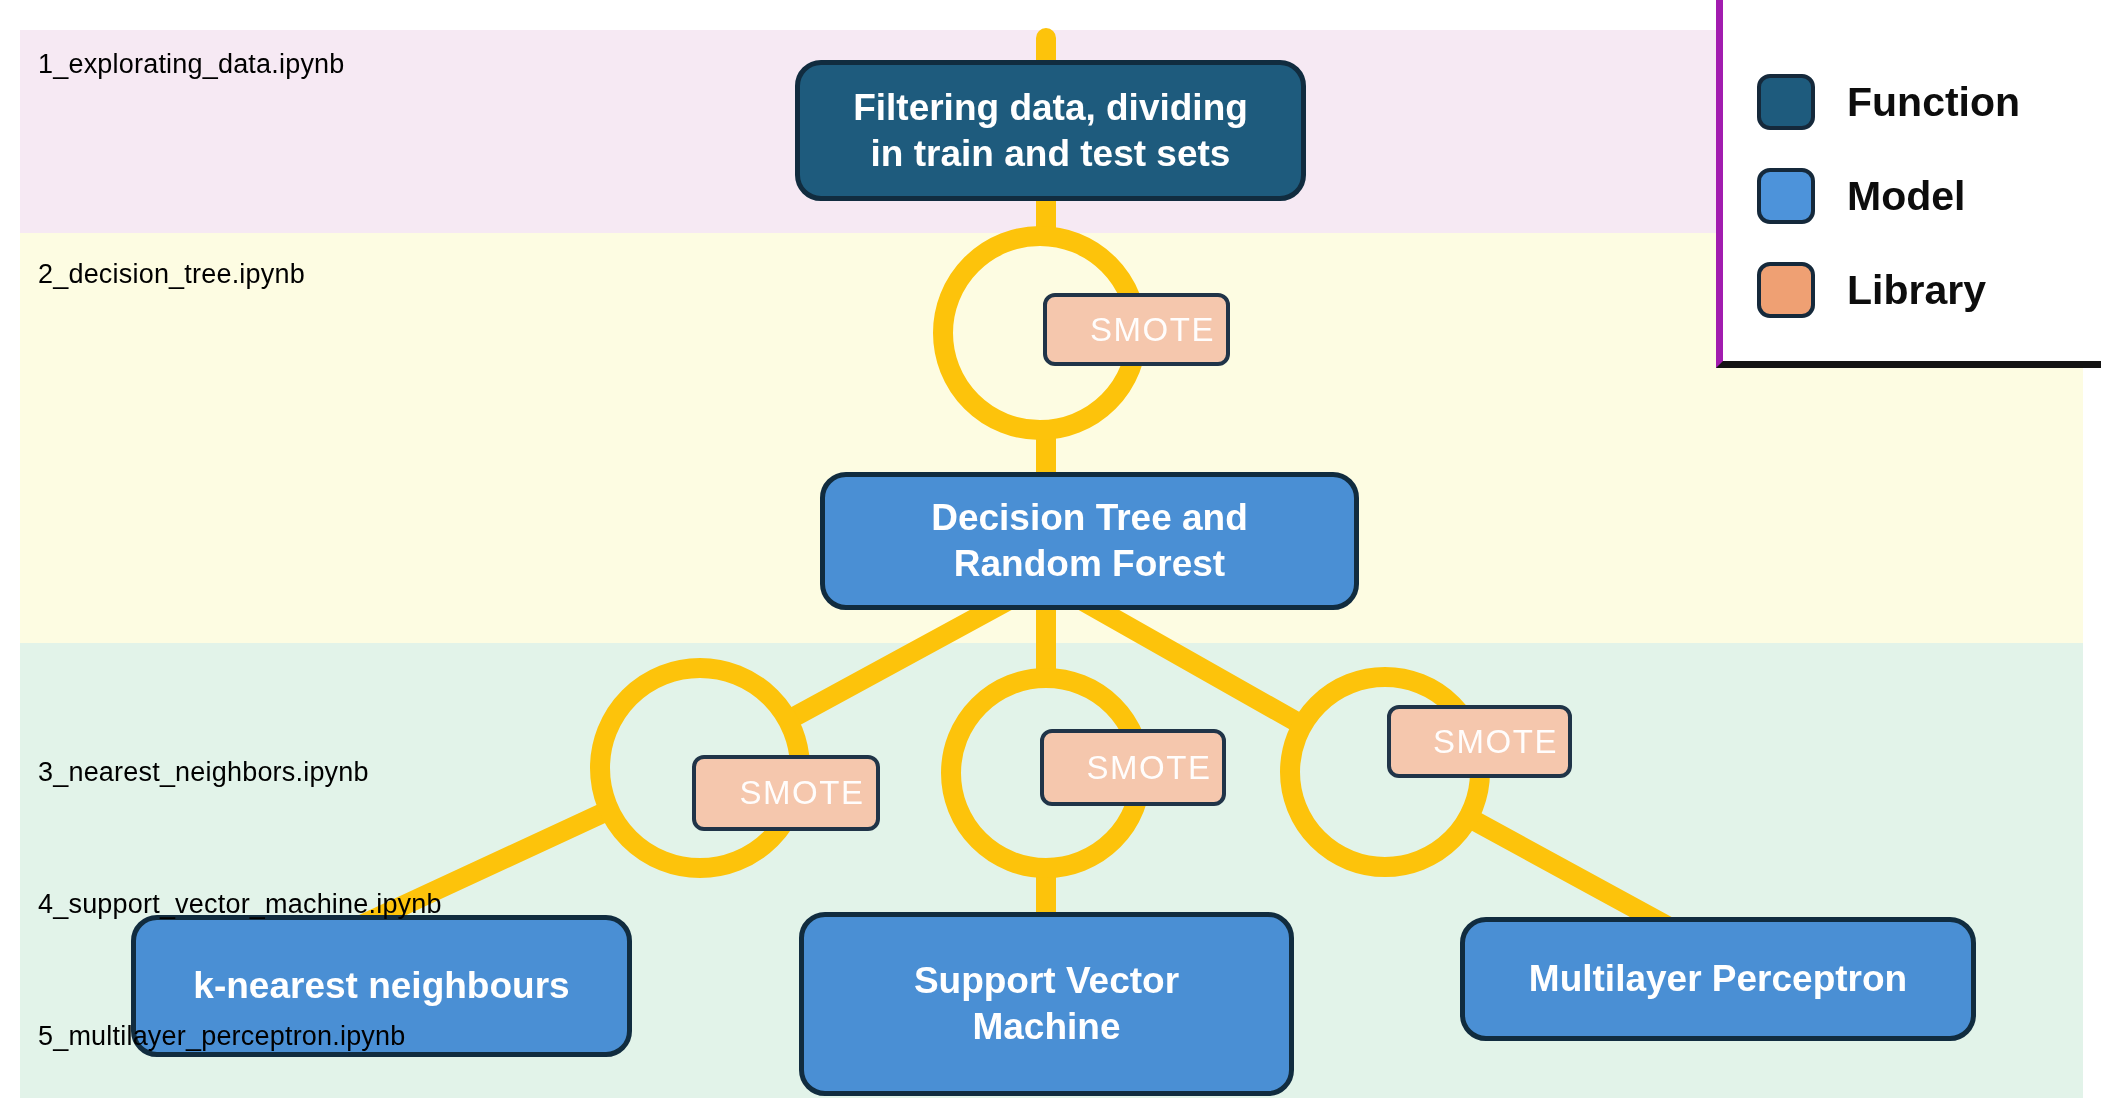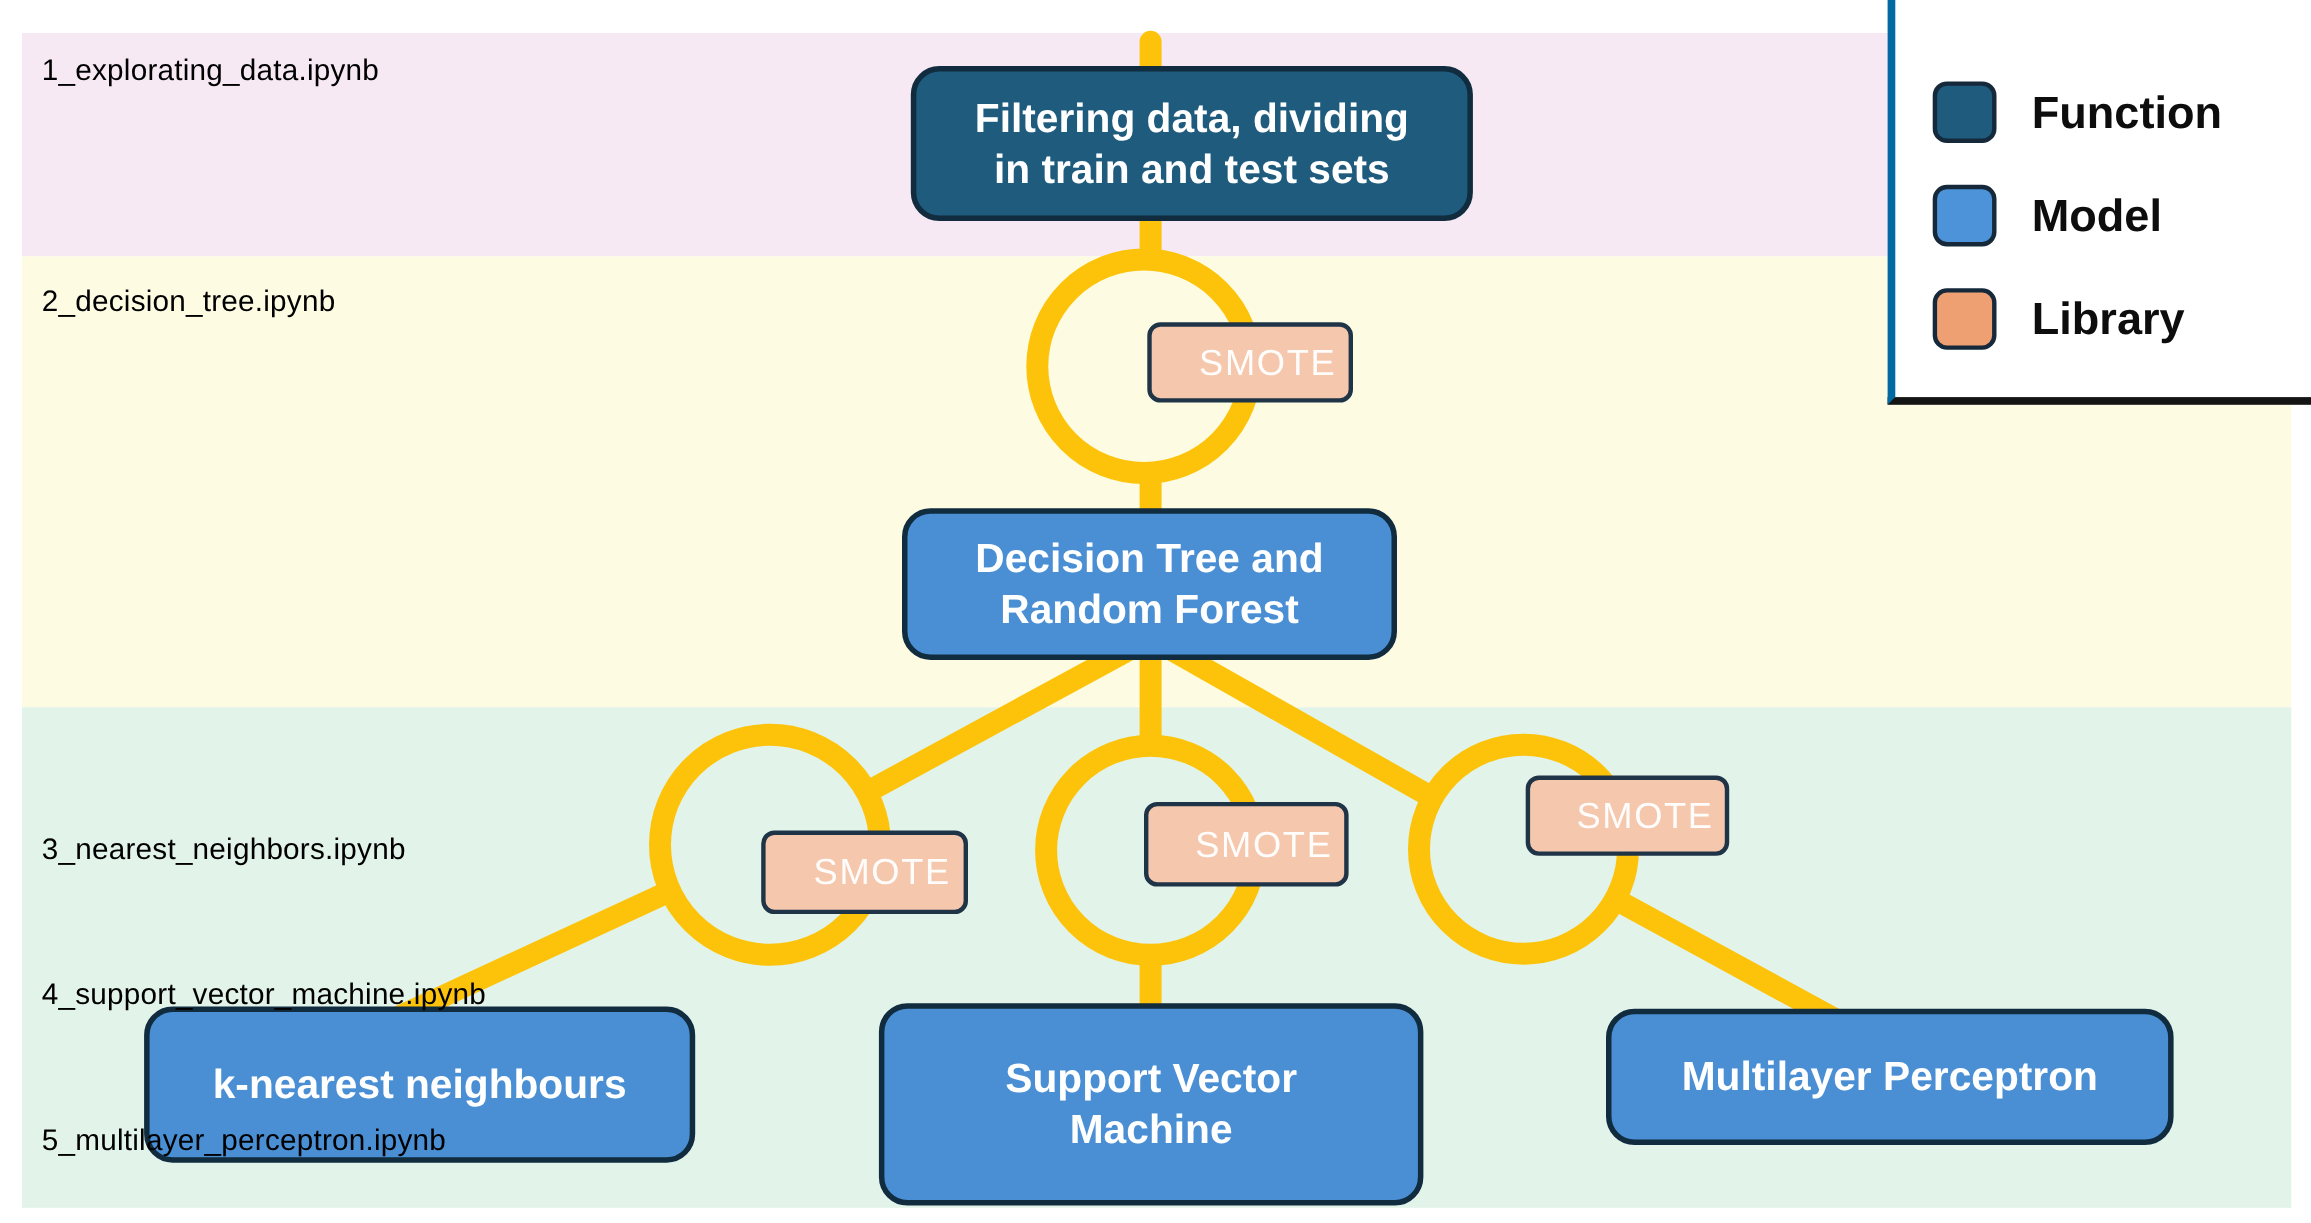--- a/index.html
+++ b/index.html
@@ -23,41 +23,41 @@
   svg.connectors{position:absolute;left:0;top:0;z-index:2;}
 
   .node{
     position:absolute;box-sizing:border-box;z-index:3;
     border:5px solid #112c3f;border-radius:26px;
     display:flex;flex-direction:column;align-items:center;justify-content:center;
     color:#ffffff;font-weight:bold;font-size:37px;line-height:46px;text-align:center;
   }
   .node-function{background:#1e5b7d;}
   .node-model{background:#4a8fd4;}
-  #node-filtering{left:795px;top:60px;width:511px;height:141px;margin-left:33px;}
-  #node-decision{left:820px;top:462px;width:450px;height:138px;}
+  #node-filtering{left:795px;top:60px;width:511px;height:141px;}
+  #node-decision{left:820px;top:472px;width:539px;height:138px;}
   #node-knn{left:131px;top:915px;width:501px;height:142px;justify-content:center;}
   #node-svm{left:799px;top:912px;width:495px;height:184px;}
   #node-mlp{left:1460px;top:917px;width:516px;height:124px;align-items:center;}
 
   .smote-box{
     position:absolute;box-sizing:border-box;z-index:4;
     background:#f5c7ad;border:4px solid #203448;border-radius:12px;
     display:flex;align-items:center;justify-content:center;
     color:rgba(255,255,255,.96);font-size:33px;letter-spacing:1.5px;padding-left:32px;
   }
   #smote-0{left:1043px;top:293px;width:187px;height:73px;}
   #smote-1{left:692px;top:755px;width:188px;height:76px;}
   #smote-2{left:1040px;top:729px;width:186px;height:77px;}
   #smote-3{left:1387px;top:705px;width:185px;height:73px;}
 
   .legend{
     position:absolute;left:1716px;top:0;width:385px;height:368px;z-index:6;
     background:#ffffff;box-sizing:border-box;
-    border-left:7px solid #0369a1;border-bottom:7px solid #141414;
+    border-left:7px solid #a21caf;border-bottom:7px solid #141414;
   }
   .legend-item{position:absolute;left:34px;display:flex;align-items:center;}
   .legend-item-0{top:74px;}
   .legend-item-1{top:168px;}
   .legend-item-2{top:262px;}
   .legend-swatch{
     width:58px;height:56px;box-sizing:border-box;flex:0 0 auto;
     border:4px solid #15293b;border-radius:13px;
   }
   .swatch-function{background:#1e5b7d;}

